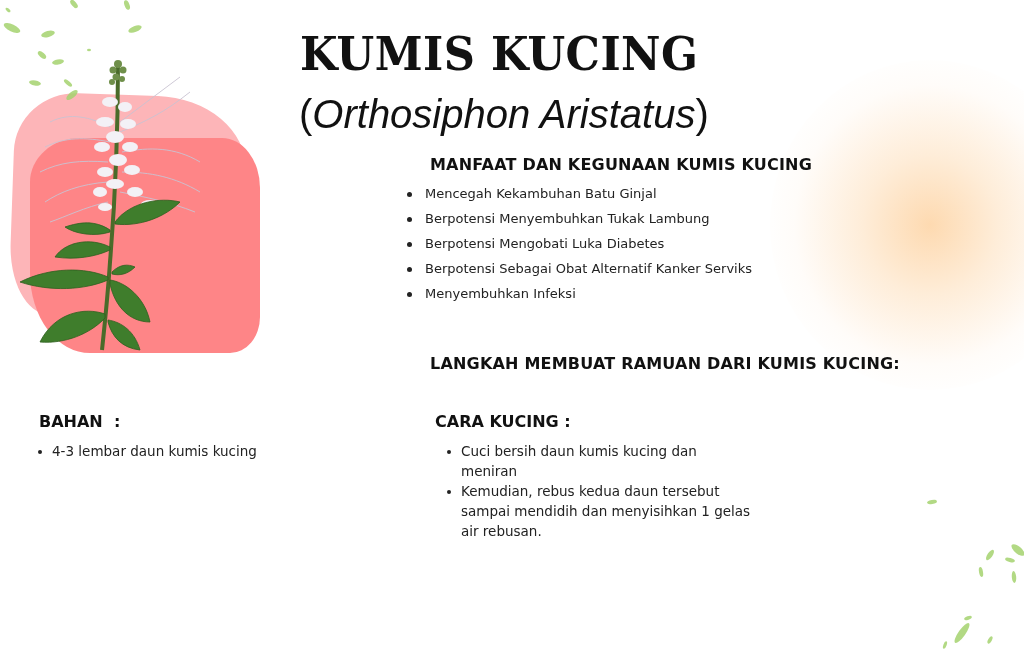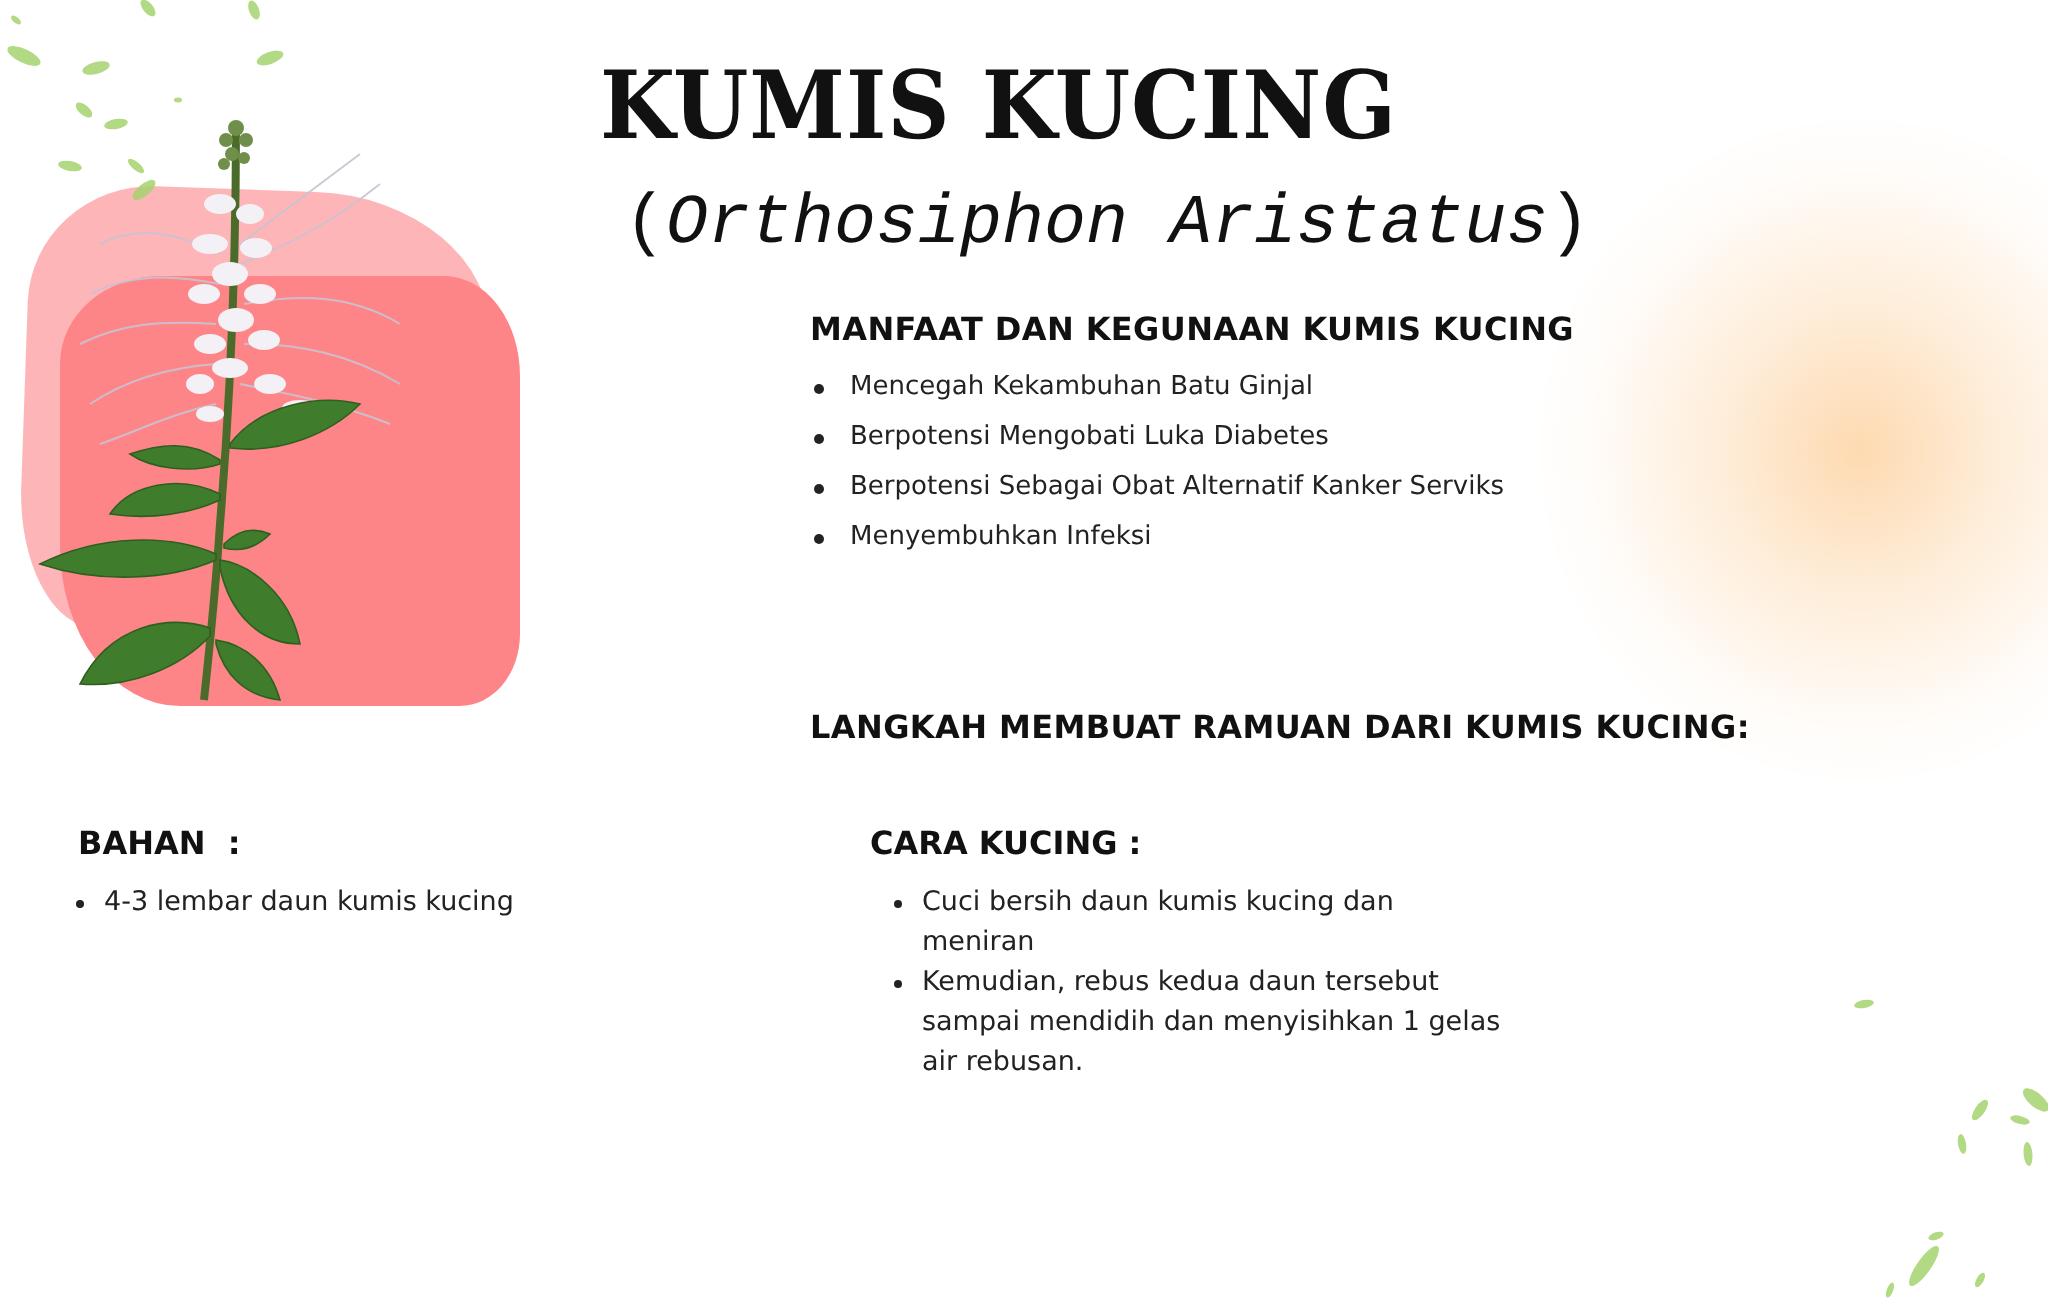--- a/index.html
+++ b/index.html
@@ -29,29 +29,29 @@
     .leafs { position: absolute; }
 
     .title {
       position: absolute; left: 300px; top: 26px; width: 410px;
       font-family: "DejaVu Serif", serif; font-weight: bold;
       font-size: 47px; letter-spacing: 0.5px; color: #111;
       white-space: nowrap;
       transform: scaleX(0.92); transform-origin: left;
     }
     .subtitle {
-      position: absolute; left: 312px; top: 92px;
-      font-family: Liberation Mono, monospace; font-size: 35px; color: #111;
+      position: absolute; left: 299px; top: 92px;
+      font-family: Liberation Sans, sans-serif; font-size: 40px; color: #111;
       white-space: nowrap;
     }
     .subtitle i { font-style: italic; }
 
     .h-section {
       position: absolute; font-weight: bold; font-size: 16px; color: #111;
-      white-space: nowrap; letter-spacing: 0.2px;
+      white-space: nowrap; letter-spacing: 0.2px; margin-left: 25px;
     }
     .benefits {
       position: absolute; left: 405px; top: 181px; margin: 0; padding: 0; list-style: none;
     }
     .benefits li {
       font-size: 13px; line-height: 25px; color: #222; white-space: nowrap; position: relative;
       padding-left: 20px;
     }
     .benefits li::before {
       content: ""; position: absolute; left: 2px; top: 11px; width: 5px; height: 5px;
@@ -167,20 +167,21 @@
     <ellipse cx="70" cy="150" rx="4" ry="1.8" transform="rotate(-60 70 150)"></ellipse>
   </g>
 </svg>
 
 <div class="title">KUMIS KUCING</div>
 <div class="subtitle"><span>(</span><i>Orthosiphon Aristatus</i><span>)</span></div>
 
 <div class="h-section" style="left:405px;top:155px;">MANFAAT DAN KEGUNAAN KUMIS KUCING</div>
 <ul class="benefits">
   <li>Mencegah Kekambuhan Batu Ginjal</li>
+  <li>Berpotensi Menyembuhkan Tukak Lambung</li>
   <li>Berpotensi Mengobati Luka Diabetes</li>
   <li>Berpotensi Sebagai Obat Alternatif Kanker Serviks</li>
   <li>Menyembuhkan Infeksi</li>
 </ul>
 
 <div class="h-section" style="left:405px;top:354px;">LANGKAH MEMBUAT RAMUAN DARI KUMIS KUCING:</div>
 
 <div class="small-h" style="left:39px;top:412px;white-space:pre;text-align:center;">BAHAN  :</div>
 <ul class="small-list bahan-list" style="left:36px;top:441px;">
   <li>4-3 lembar daun kumis kucing</li>

